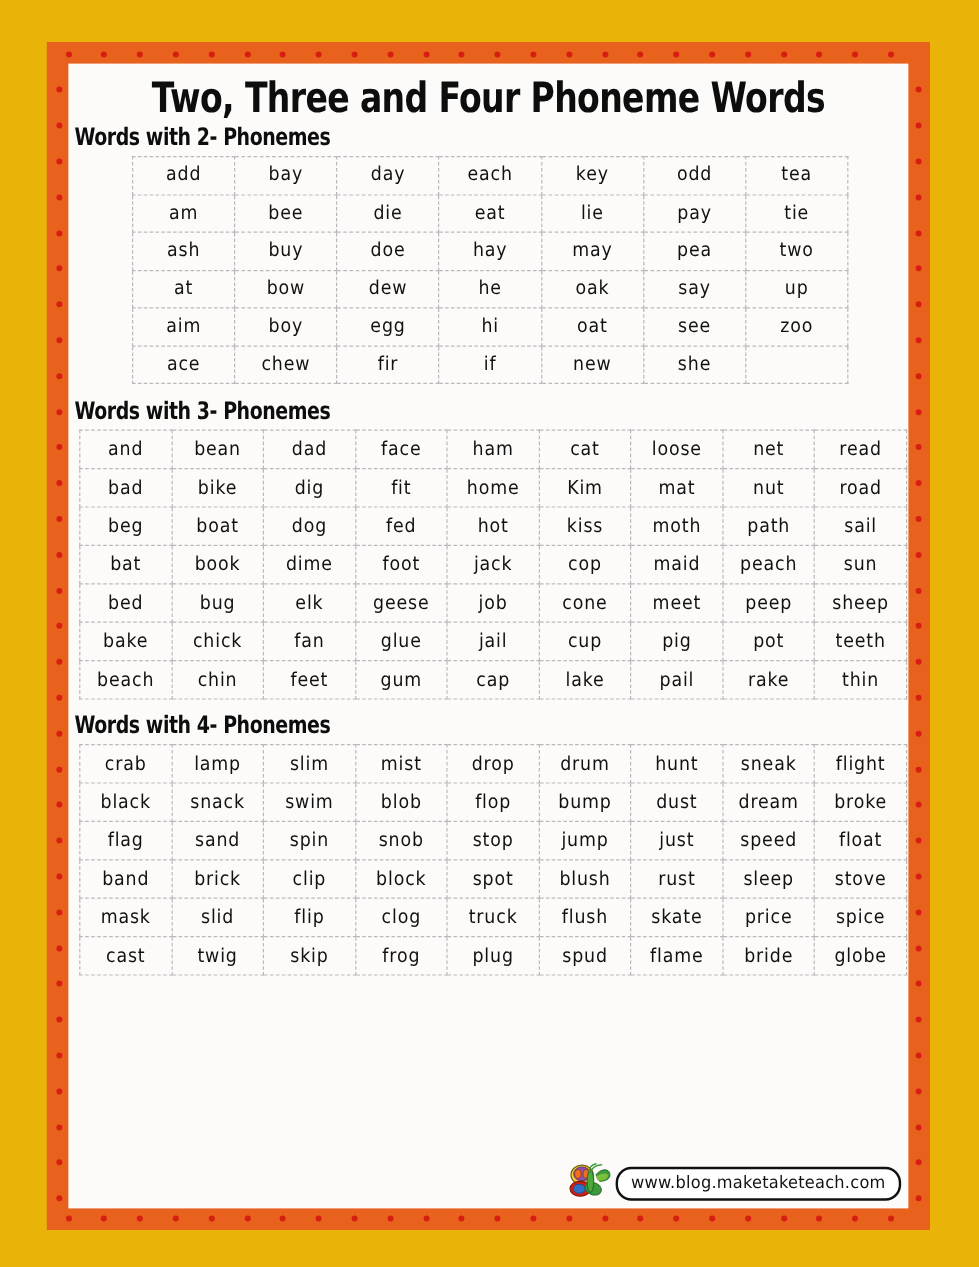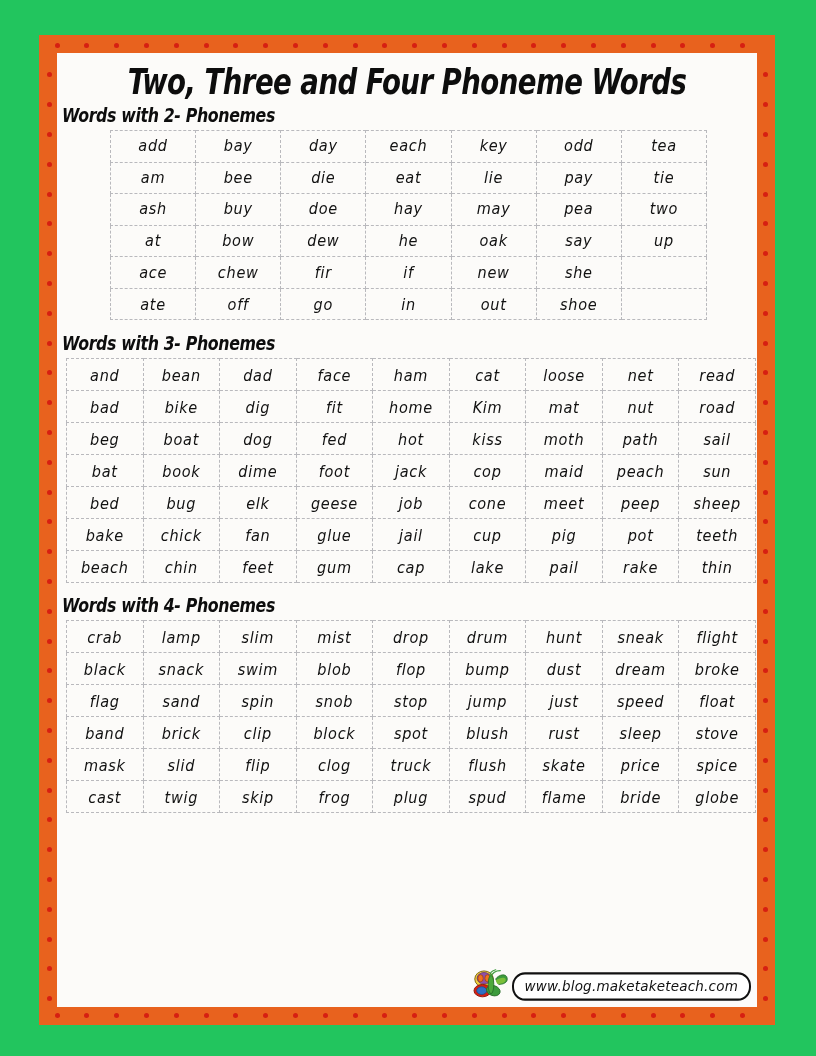--- a/index.html
+++ b/index.html
@@ -12,23 +12,22 @@
     width: 816px;
     height: 1056px;
     font-family: "Liberation Sans", sans-serif;
     -webkit-font-smoothing: antialiased;
   }
 
   .page {
     position: relative;
     width: 816px;
     height: 1056px;
-    background: #22c55e;
+    background: #eab308;
     overflow: hidden;
-    font-style: italic;
   }
 
   
   .border-frame {
     position: absolute;
     left: 39px;
     top: 35px;
     width: 736px;
     height: 990px;
     background: #E8621E;
@@ -329,35 +328,35 @@
             <tr>
               <td><span>at</span></td>
               <td><span>bow</span></td>
               <td><span>dew</span></td>
               <td><span>he</span></td>
               <td><span>oak</span></td>
               <td><span>say</span></td>
               <td><span>up</span></td>
             </tr>
             <tr>
+              <td><span>aim</span></td>
+              <td><span>boy</span></td>
+              <td><span>egg</span></td>
+              <td><span>hi</span></td>
+              <td><span>oat</span></td>
+              <td><span>see</span></td>
+              <td><span>zoo</span></td>
+            </tr>
+            <tr>
               <td><span>ace</span></td>
               <td><span>chew</span></td>
               <td><span>fir</span></td>
               <td><span>if</span></td>
               <td><span>new</span></td>
               <td><span>she</span></td>
-              <td><span></span></td>
-            </tr>
-            <tr>
-              <td><span>ate</span></td>
-              <td><span>off</span></td>
-              <td><span>go</span></td>
-              <td><span>in</span></td>
-              <td><span>out</span></td>
-              <td><span>shoe</span></td>
               <td><span></span></td>
             </tr>
           </tbody>
       </table>
     </div>
 
     <div class="section sec3">
       <div class="section-title">Words with 3- Phonemes</div>
       <table class="wordgrid t3">
         <tbody>

